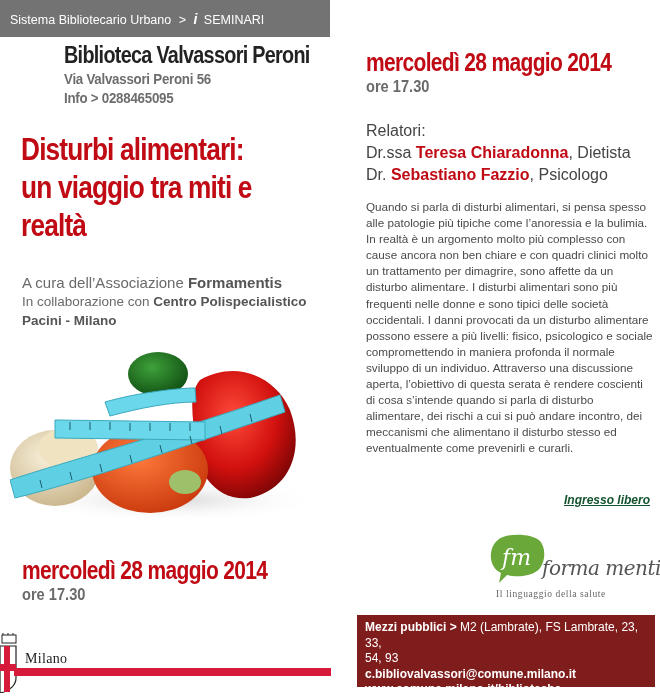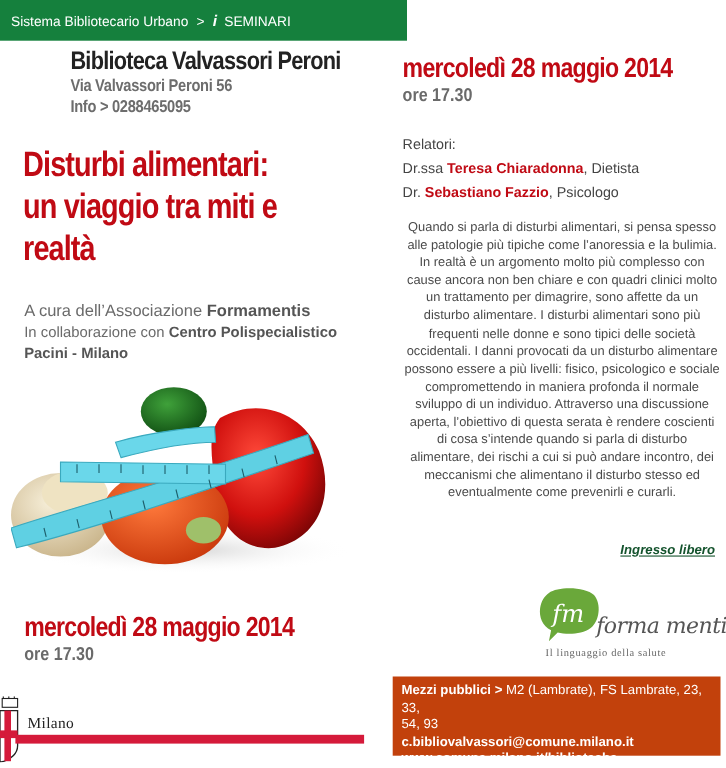--- a/index.html
+++ b/index.html
@@ -1,22 +1,22 @@
 <!DOCTYPE html>
 <html><head>
   <meta charset="utf-8">
   <style>
     * { box-sizing: border-box; margin: 0; padding: 0; }
     html, body { width: 660px; height: 698px; background: #ffffff; overflow: hidden; }
     body { position: relative; font-family: "Liberation Sans", sans-serif; color: #333; }
 
     
     .header-bar {
-      position: absolute; left: 0; top: 0; width: 370px; height: 37px;
-      background: #15803d; color: #fff; font-size: 12.5px;
+      position: absolute; left: 0; top: 0; width: 330px; height: 37px;
+      background: #737373; color: #fff; font-size: 12.5px;
       padding: 11px 0 0 10px; white-space: nowrap;
     }
     .header-bar .sep { margin: 0 4px; }
     .header-bar .i { font-style: italic; font-weight: bold; font-size: 14px; margin-right: 3px; }
 
     
     .lib-block { position: absolute; right: 350px; top: 42px; text-align: left; }
     .lib-name {
       font-family: "Liberation Sans", sans-serif; font-weight: bold;
       font-size: 23px; color: #222; letter-spacing: -0.8px;
@@ -60,25 +60,25 @@
     
     .milano-line { position: absolute; left: 14px; top: 668px; width: 317px; height: 8px; background: #d51a3a; }
     .milano-shield { position: absolute; left: 0; top: 633px; width: 20px; height: 60px; }
     .milano-text {
       position: absolute; left: 25px; top: 651px; font-family: "Liberation Serif", serif;
       font-size: 14px; color: #222; letter-spacing: 0.3px;
     }
 
     
     .date-right { position: absolute; left: 366px; top: 48px; }
-    .speakers { position: absolute; left: 366px; top: 120px; font-size: 13px; color: #444; line-height: 22px; }
+    .speakers { position: absolute; left: 366px; top: 120px; font-size: 16px; color: #444; line-height: 22px; }
     .speakers b { color: #c00a14; }
     .body-text {
       position: absolute; left: 366px; top: 199px; width: 290px;
-      font-size: 11.7px; line-height: 16.1px; color: #4a4a4a; text-align: center;
+      font-size: 11.7px; line-height: 16.1px; color: #4a4a4a;
     }
     .body-text p { white-space: nowrap; }
     .entry {
       position: absolute; right: 10px; top: 493px; font-size: 12px; font-weight: bold;
       font-style: italic; color: #14532d; text-decoration: underline;
     }
 
     
     .fm-logo { position: absolute; left: 487px; top: 531px; width: 170px; height: 75px; }
     .fm-tagline {
@@ -86,21 +86,21 @@
       font-size: 9.5px; color: #666; letter-spacing: 0.6px; white-space: nowrap;
     }
     .fm-word {
       position: absolute; left: 542px; top: 556px; font-family: "DejaVu Serif", serif;
       font-style: italic; font-size: 20px; color: #555; white-space: nowrap; letter-spacing: -0.5px;
     }
 
     
     .contact {
       position: absolute; left: 357px; top: 615px; width: 298px; height: 72px;
-      background: #c2410c; color: #fff; font-size: 12px; line-height: 15.5px;
+      background: #7f1d1d; color: #fff; font-size: 12px; line-height: 15.5px;
       padding: 5px 8px;
     }
     .contact b { font-weight: bold; }
   </style>
 </head>
 <body>
 
 <div class="header-bar">
   <span>Sistema Bibliotecario Urbano</span>
   <span class="sep">&gt;</span>

